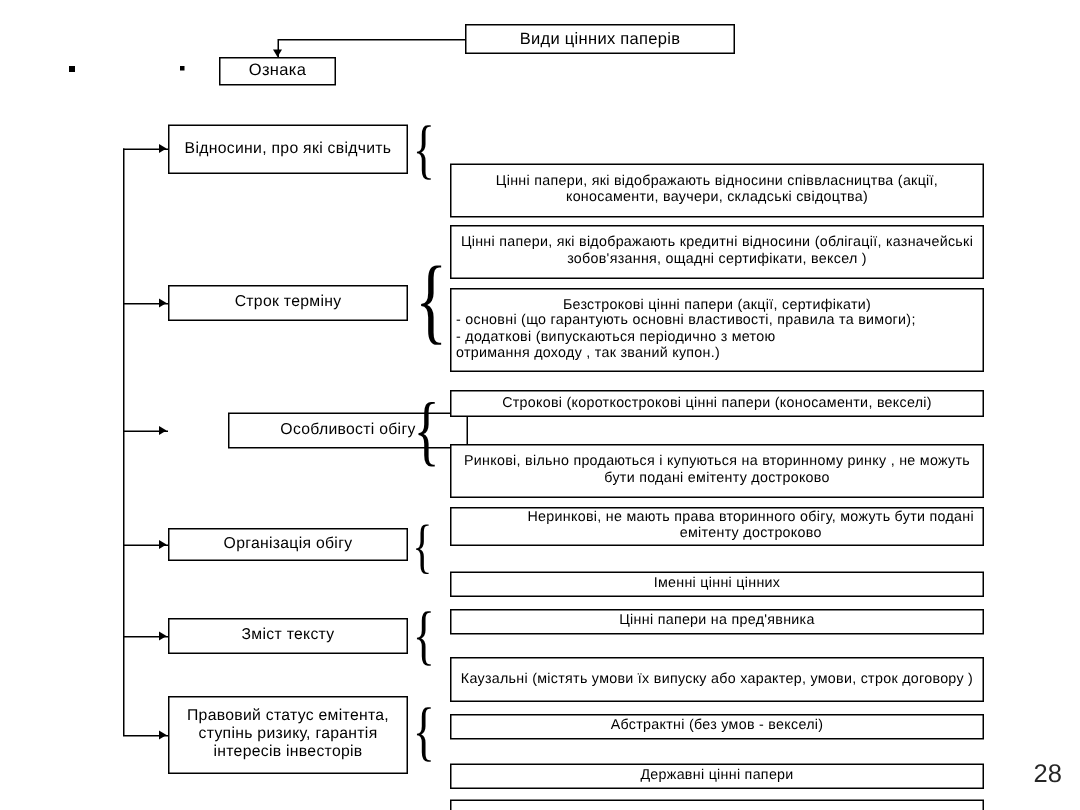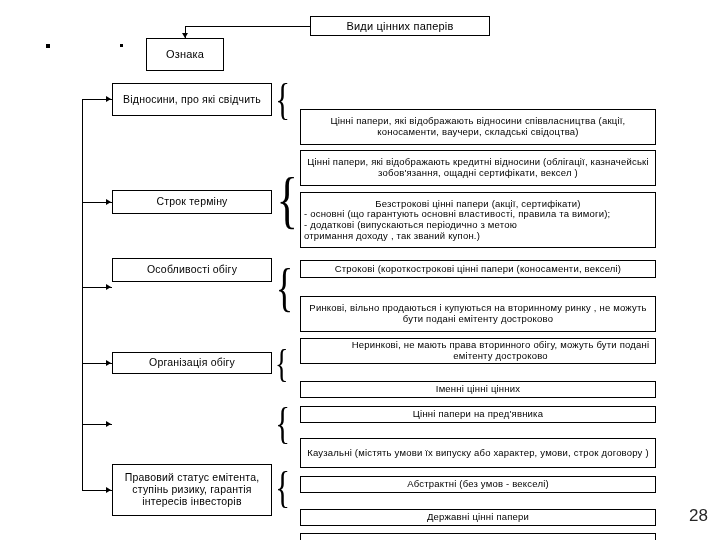--- a/index.html
+++ b/index.html
@@ -54,33 +54,33 @@
   
   #title-box {
     left: 310px; top: 16px;
     width: 180px; height: 20px;
     font-size: 11px;
   }
 
   
   #feature-box {
     left: 146px; top: 38px;
-    width: 78px; height: 33px;
+    width: 78px; height: 19px;
     font-size: 11px;
   }
 
   
   .criterion {
     font-size: 10.5px;
     left: 112px;
     width: 160px;
   }
   #crit-0 { top: 83px;  height: 33px; }
   #crit-1 { top: 190px; height: 24px; }
-  #crit-2 { top: 258px; height: 24px; }
+  #crit-2 { top: 275px; height: 24px; margin-left: 40px; }
   #crit-3 { top: 352px; height: 22px; }
   #crit-4 { top: 412px; height: 24px; }
   #crit-5 { top: 464px; height: 52px; }
 
   
   .value {
     font-size: 9.5px;
     left: 300px;
     width: 356px;
     margin-top: 40px;
@@ -198,20 +198,23 @@
   </div>
   <div class="box criterion" id="crit-1">
     <span>Строк терміну</span>
   </div>
   <div class="box criterion" id="crit-2">
     <span>Особливості обігу</span>
   </div>
   <div class="box criterion" id="crit-3">
     <span>Організація обігу</span>
   </div>
+  <div class="box criterion" id="crit-4">
+    <span>Зміст тексту</span>
+  </div>
   <div class="box criterion" id="crit-5">
     <span>Правовий статус емітента, ступінь ризику, гарантія інтересів інвесторів</span>
   </div>
 
   <div class="brace" style="left:272px; top:78px;  font-size:44px;">{</div>
   <div class="brace" style="left:272px; top:168px; font-size:64px;">{</div>
   <div class="brace" style="left:272px; top:262px; font-size:52px;">{</div>
   <div class="brace" style="left:272px; top:344px; font-size:40px;">{</div>
   <div class="brace" style="left:272px; top:402px; font-size:44px;">{</div>
   <div class="brace" style="left:272px; top:466px; font-size:44px;">{</div>

